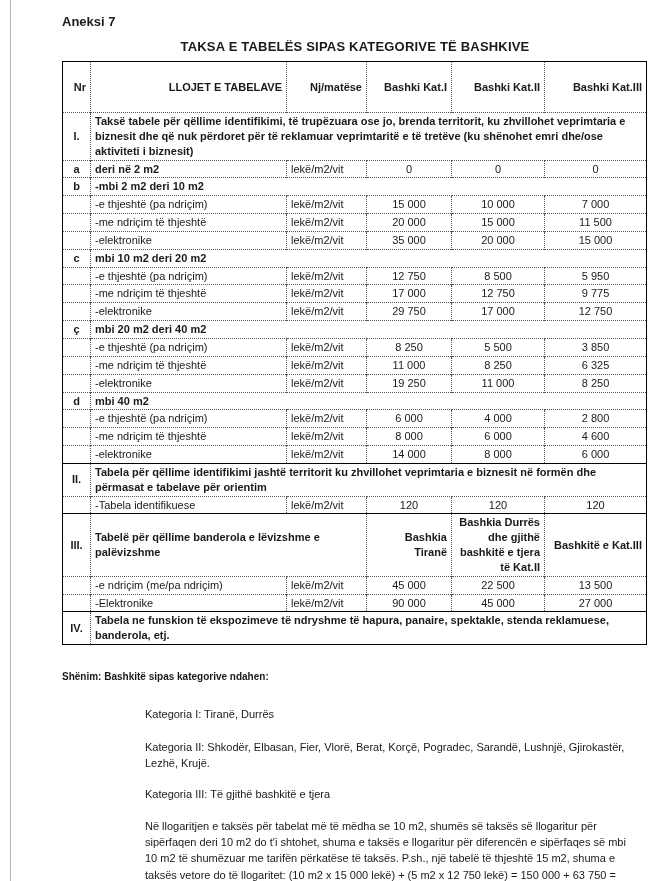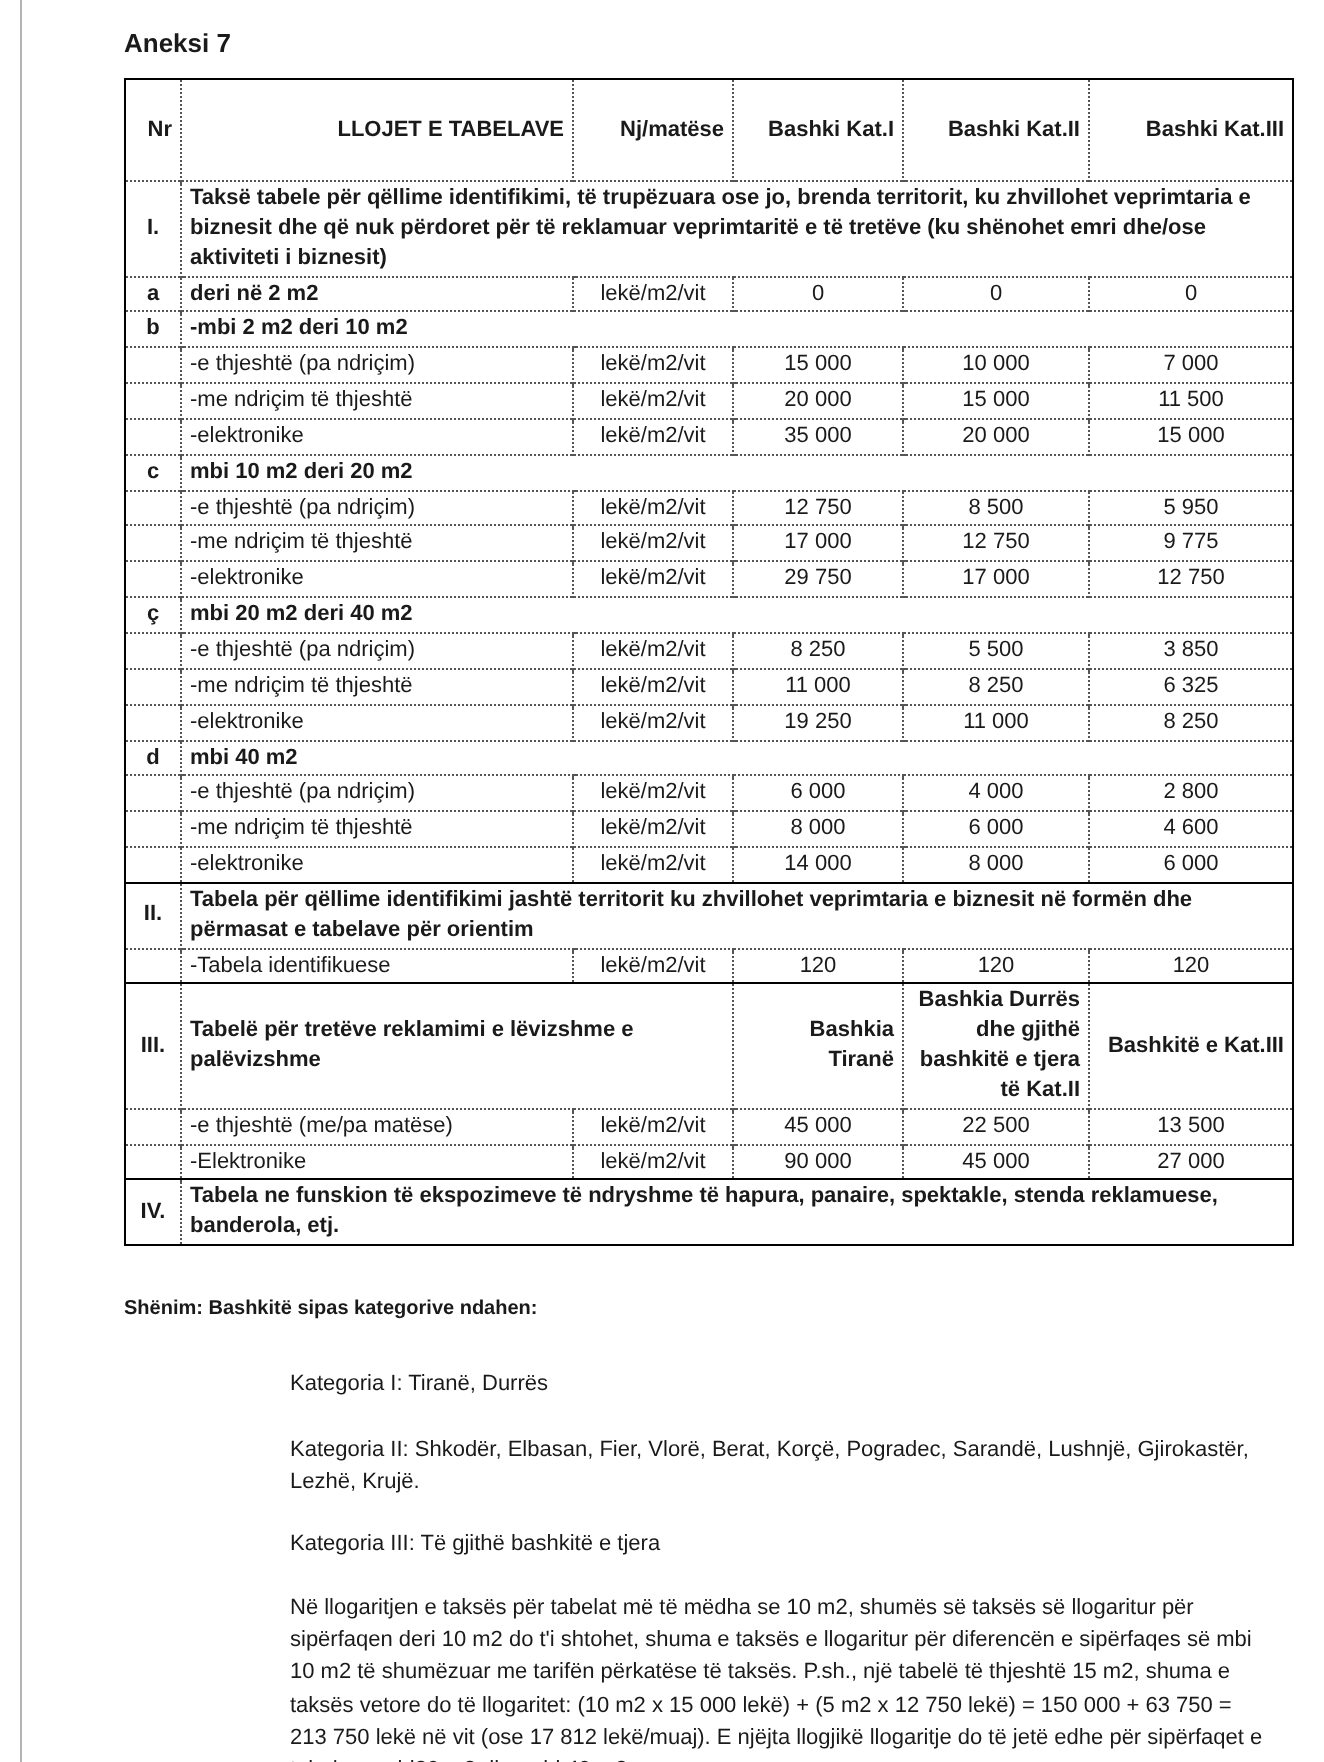--- a/index.html
+++ b/index.html
@@ -33,41 +33,42 @@
   }
   table.tax th:first-child,table.tax td:first-child{border-left:none;}
   table.tax thead th{
     border-top:none;font-weight:bold;text-align:right;
     height:48px;vertical-align:middle;
   }
   tr.solid-top td{border-top:1px solid #000;}
   td.nr{font-weight:bold;text-align:center;vertical-align:top;padding-top:2px;}
   td.section-label{font-weight:bold;vertical-align:top;padding:2px 6px 3px 4px;}
   td.size-label{font-weight:bold;}
-  td.unit{text-align:center;}
+  td.unit{}
   td.val{text-align:center;}
   td.subhead{font-weight:bold;text-align:right;vertical-align:middle;padding:3px 3px;}
   .notes{margin-top:26px;width:586px;}
   .note-heading{font-weight:bold;font-size:10px;margin:0 0 24px 0;}
   .note-cats{margin-left:83px;font-size:11px;}
   .note-cat{margin:16px 0 4px 0;line-height:1.5;width:488px;}
   .note-cat.gap{margin-top:14px;}
   .note-paragraph{
     margin:16px 0 0 83px;font-size:11px;line-height:1.47;width:492px;
   }
 </style>
 </head>
 <body>
 
 <div class="page-edge"></div>
 
 <div class="content">
 
   <p class="annex">Aneksi 7</p>
 
+  <p class="doc-title">TAKSA E TABELËS SIPAS KATEGORIVE TË BASHKIVE</p>
 
   <table class="tax">
     <colgroup>
       <col style="width:28px">
         <col style="width:196px">
         <col style="width:80px">
       <col style="width:85px">
         <col style="width:93px">
         <col style="width:102px">
     </colgroup>
@@ -213,28 +214,28 @@
         <tr>
           <td class="nr"></td>
           <td class="desc">-Tabela identifikuese</td>
           <td class="unit">lekë/m2/vit</td>
           <td class="val">120</td>
           <td class="val">120</td>
           <td class="val">120</td>
         </tr>
         <tr class="solid-top">
           <td class="nr">III.</td>
-          <td class="section-label" colspan="2">Tabelë për tretëve reklamimi e lëvizshme e palëvizshme</td>
+          <td class="section-label" colspan="2">Tabelë për qëllime banderola e lëvizshme e palëvizshme</td>
           <td class="subhead">Bashkia Tiranë</td>
           <td class="subhead">Bashkia Durrës dhe gjithë bashkitë e tjera të Kat.II</td>
           <td class="subhead">Bashkitë e Kat.III</td>
         </tr>
         <tr>
           <td class="nr"></td>
-          <td class="desc">-e thjeshtë (me/pa matëse)</td>
+          <td class="desc">-e ndriçim (me/pa ndriçim)</td>
           <td class="unit">lekë/m2/vit</td>
           <td class="val">45 000</td>
           <td class="val">22 500</td>
           <td class="val">13 500</td>
         </tr>
         <tr>
           <td class="nr"></td>
           <td class="desc">-Elektronike</td>
           <td class="unit">lekë/m2/vit</td>
           <td class="val">90 000</td>

